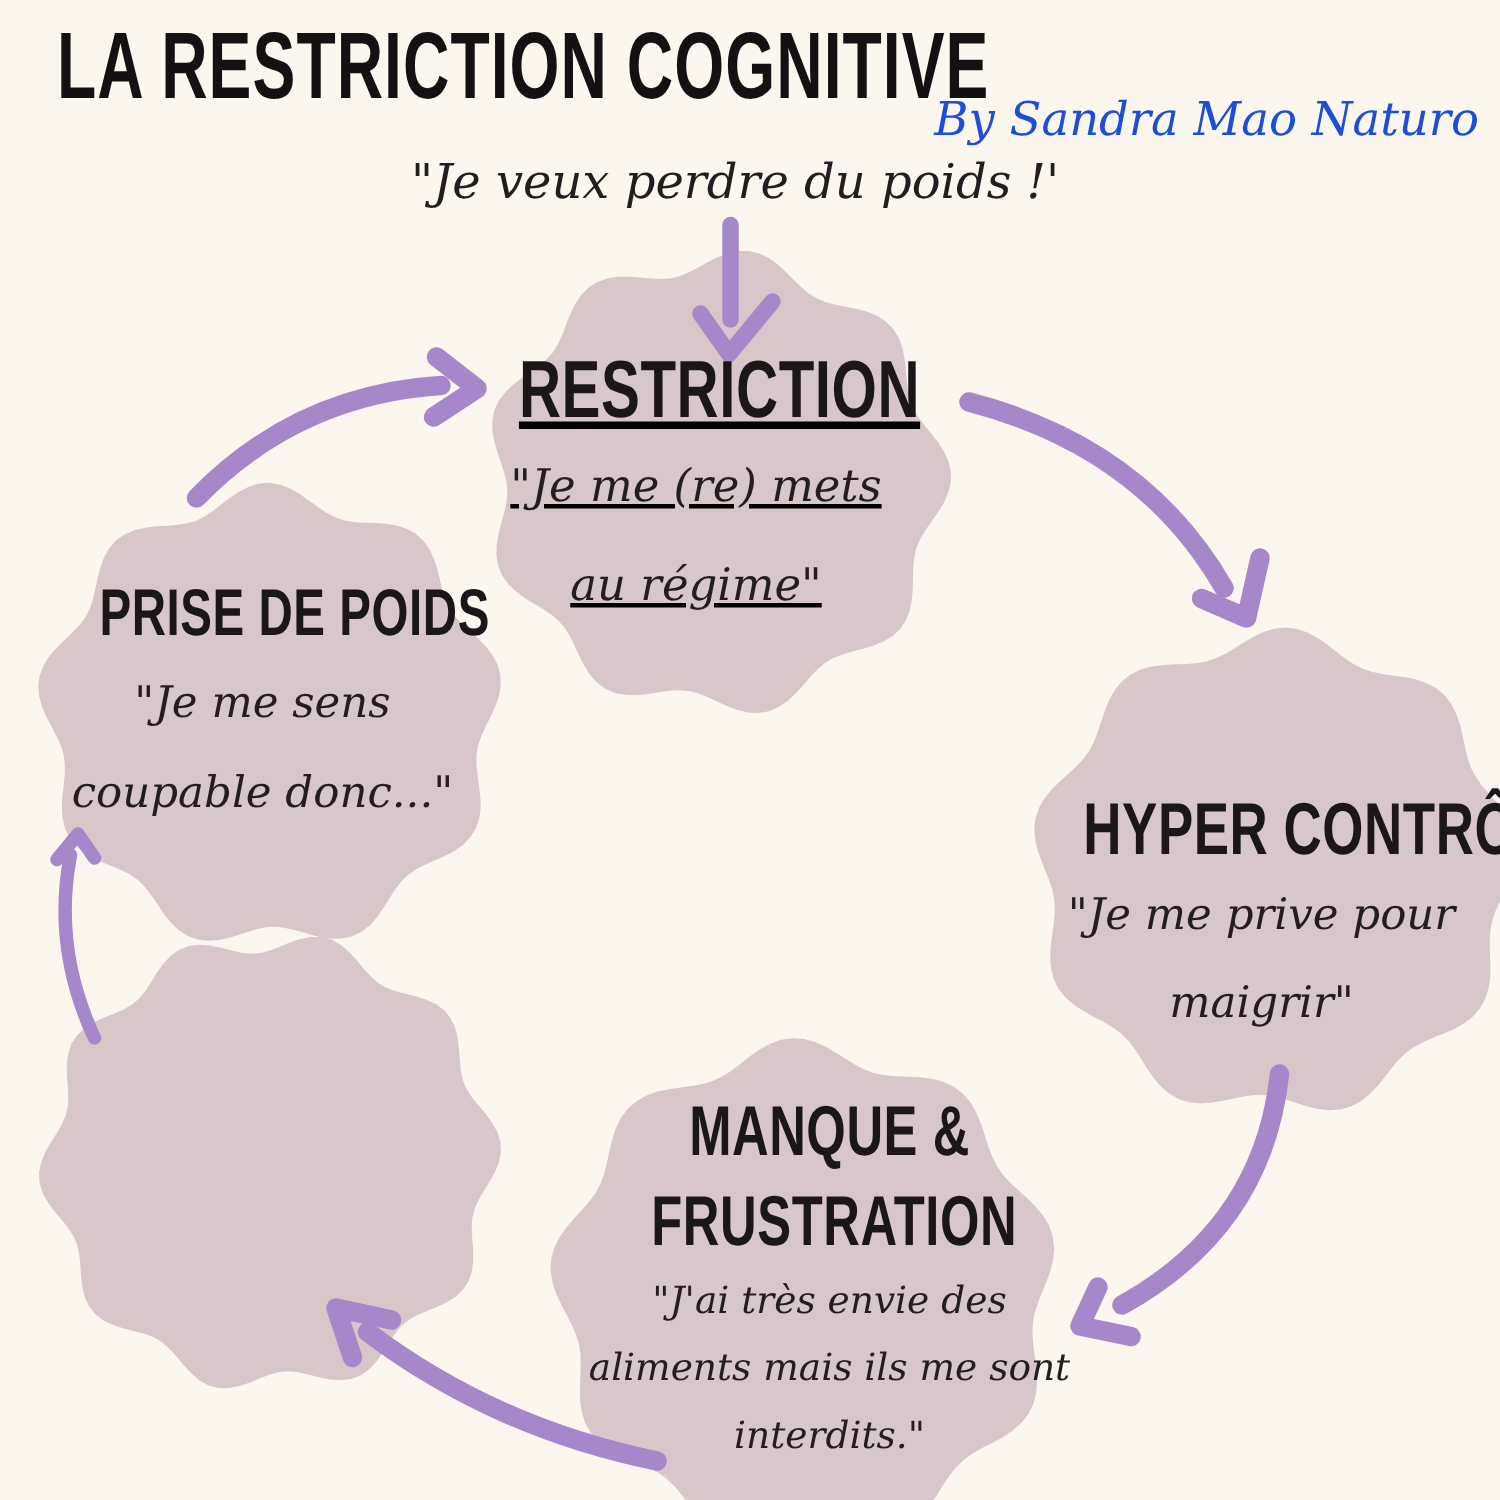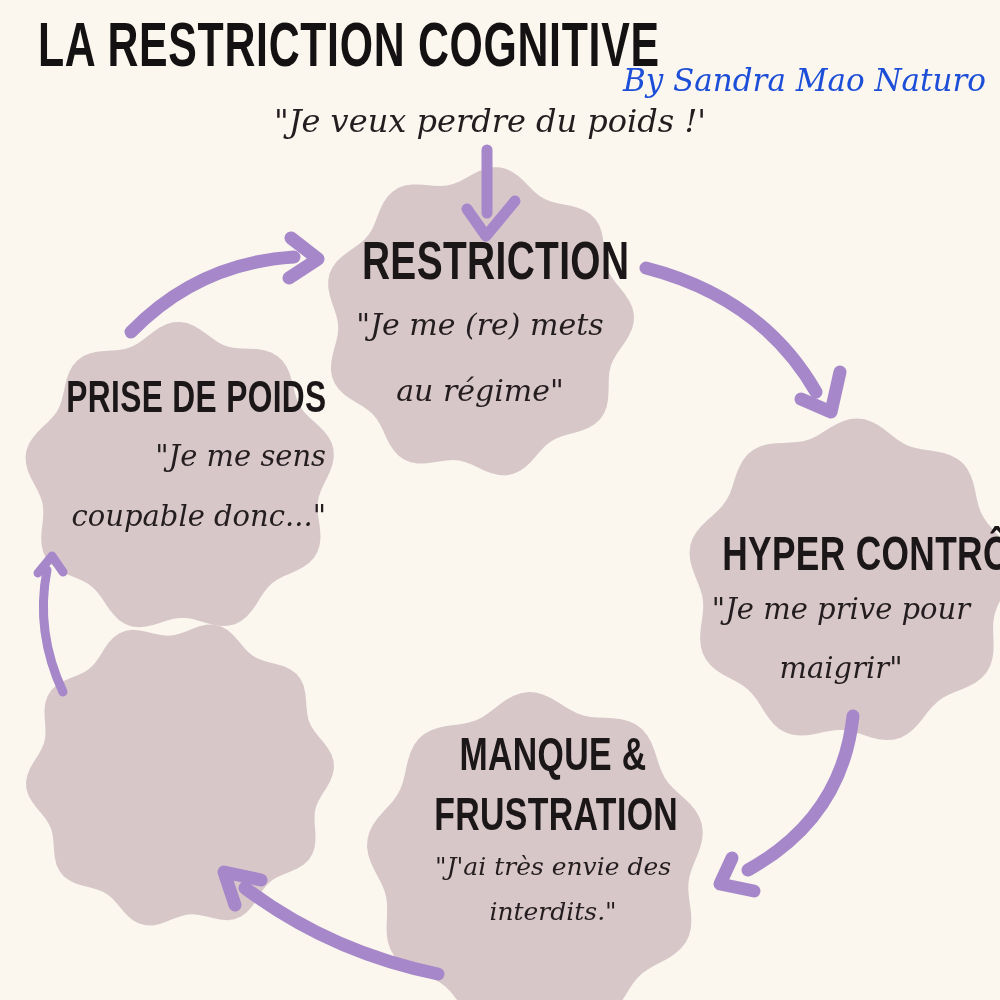--- a/index.html
+++ b/index.html
@@ -40,37 +40,37 @@
   .heading{
     font-weight:700;color:var(--color-heading);
     transform:scaleX(.72);transform-origin:center;
     letter-spacing:.5px;white-space:nowrap;
   }
   .quote-line{
     font-family:"DejaVu Serif",serif;font-style:italic;
     color:var(--color-script);white-space:nowrap;
   }
   
-  .node-restriction{left:316px;top:228px;width:328px;}
+  .node-restriction{left:300px;top:228px;width:328px;text-decoration:underline;}
   .node-restriction .heading{font-size:54px;line-height:64px;}
   .node-restriction .quote-line{font-size:30px;line-height:66px;}
   
   .node-hyper{left:676px;top:526px;width:330px;}
   .node-hyper .heading{font-size:49px;line-height:54px;}
   .node-hyper .quote-line{font-size:29px;line-height:59px;}
   
   .node-manque{left:388px;top:724px;width:330px;}
   .node-manque .heading{font-size:47px;line-height:60px;}
   .node-manque .quote-line{font-size:25px;line-height:45px;}
   
   .node-crises{left:26px;top:656px;width:306px;}
   .node-crises .heading{font-size:47px;line-height:61px;}
   .node-crises .quote-line{font-size:30px;line-height:70px;}
   
-  .node-prise{left:24px;top:368px;width:302px;text-align:right;}
+  .node-prise{left:24px;top:380px;width:302px;}
   .node-prise .heading{font-size:44px;line-height:58px;}
   .node-prise .quote-line{font-size:29px;line-height:60px;}
 </style>
 </head>
 <body>
 
 <div class="canvas">
 
   <svg class="bg-svg" width="1000" height="1000" viewBox="0 0 1000 1000">
     <g id="blob-layer">
@@ -129,20 +129,21 @@
   <div class="node node-hyper">
     <div class="heading">HYPER CONTRÔLE</div>
     <div class="quote-line">"Je me prive pour</div>
     <div class="quote-line">maigrir"</div>
   </div>
 
   <div class="node node-manque">
     <div class="heading">MANQUE &amp;</div>
     <div class="heading">FRUSTRATION</div>
     <div class="quote-line">"J'ai très envie des</div>
+    <div class="quote-line">aliments mais ils me sont</div>
     <div class="quote-line">interdits."</div>
   </div>
 
 
   <div class="node node-prise">
     <div class="heading">PRISE DE POIDS</div>
     <div class="quote-line">"Je me sens</div>
     <div class="quote-line">coupable donc..."</div>
   </div>
 

